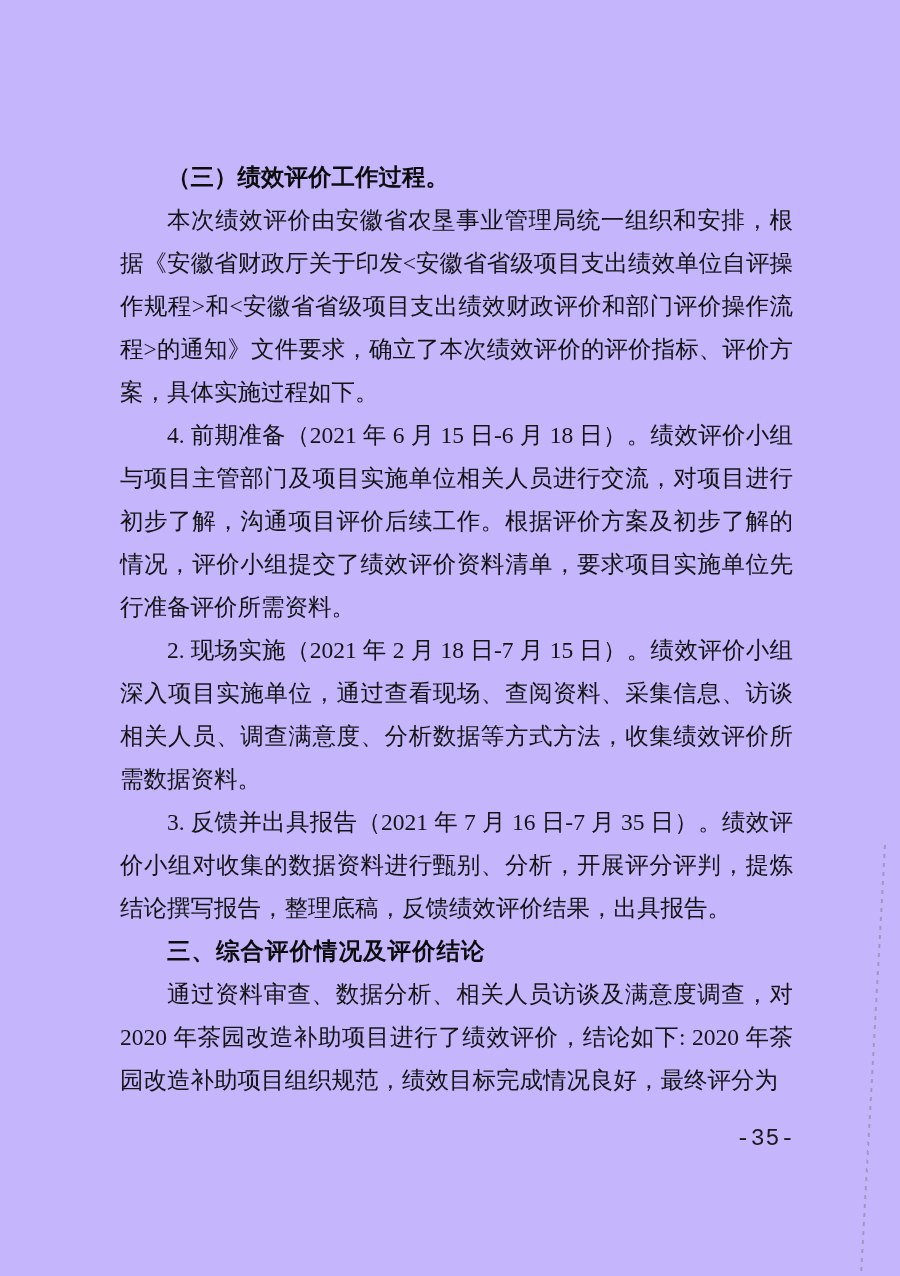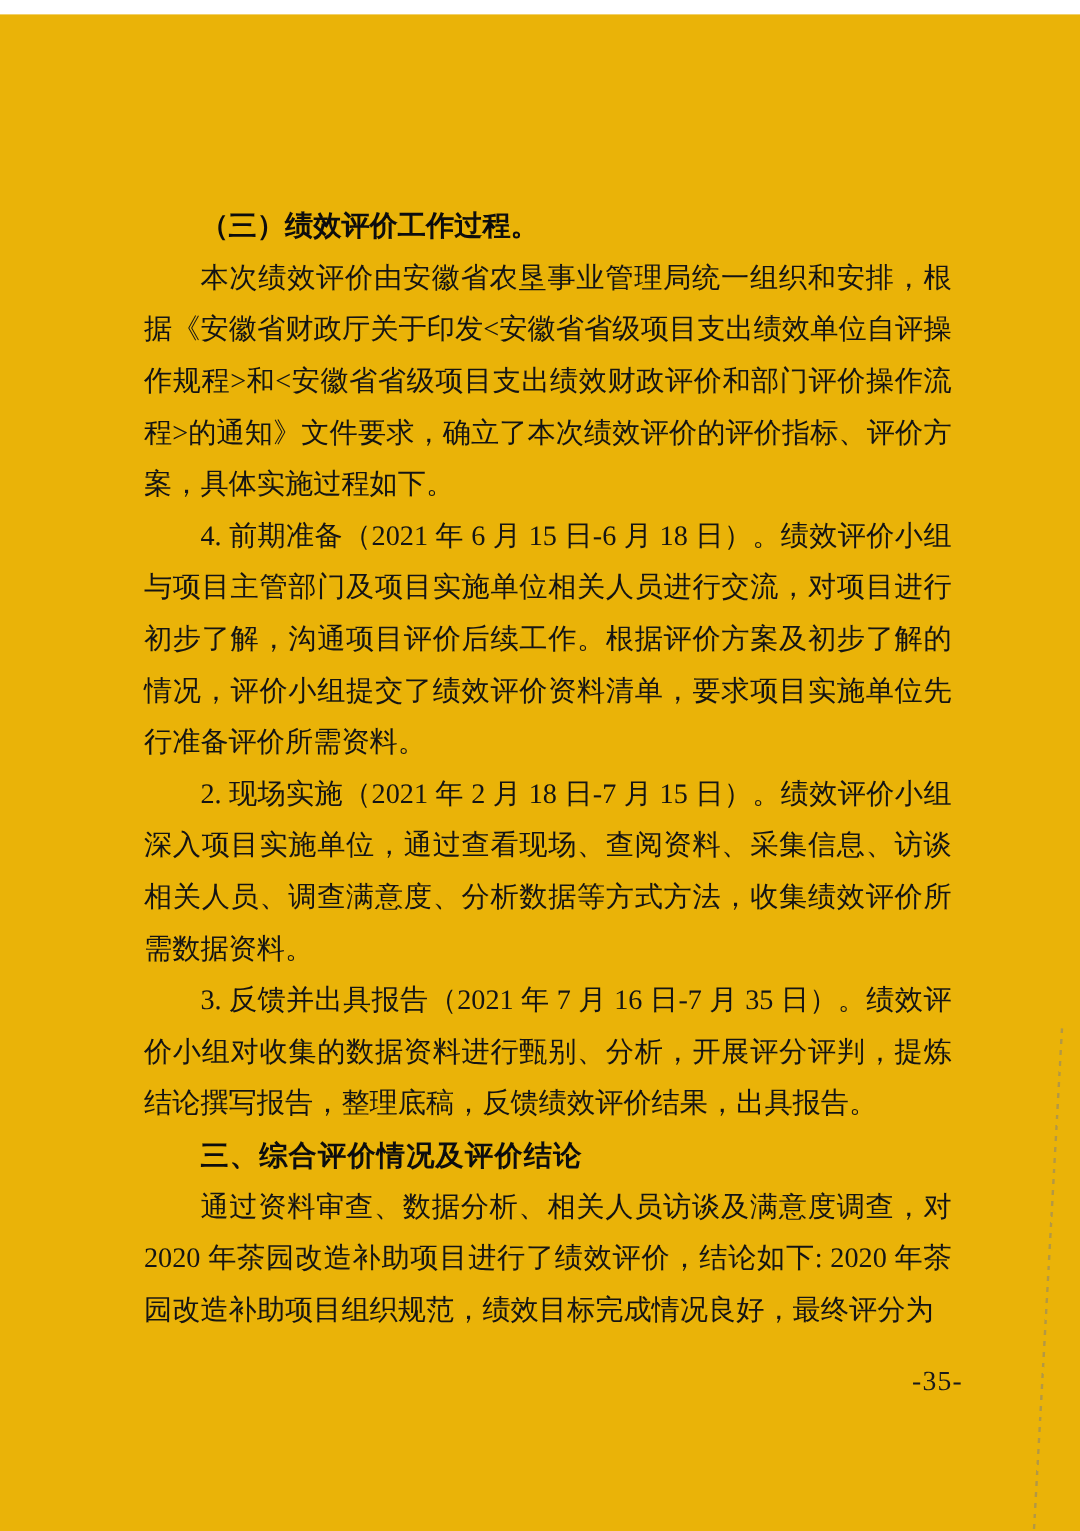--- a/index.html
+++ b/index.html
@@ -10,22 +10,21 @@
     width: 900px;
     height: 1276px;
     background: #ffffff;
     position: relative;
     overflow: hidden;
     font-family: "Liberation Serif", serif;
   }
   .page {
     position: absolute;
     inset: 0;
-    background: #eab308;
-    margin-top: 12px;
+    background: #c4b5fd;
   }
   .doc-body {
     position: absolute;
     left: 120px;
     top: 156px;
     width: 673px;
     color: #141414;
     font-size: 23.5px;
     line-height: 43px;
     text-align: justify;
@@ -45,27 +44,27 @@
   }
   .heading-kai {
     font-family: "Liberation Serif", serif;
   }
   .heading-hei {
     font-family: Liberation Sans, sans-serif;
     letter-spacing: 1px;
   }
   .page-number {
     position: absolute;
-    left: 760px;
+    left: 736px;
     top: 1124px;
     font-size: 23px;
     line-height: 30px;
     color: #1a1a1a;
     letter-spacing: 1px;
-    font-family: Liberation Serif, serif;
+    font-family: Liberation Mono, monospace;
   }
   .scan-line {
     position: absolute;
     left: 884px;
     top: 845px;
     width: 2px;
     height: 431px;
     background: repeating-linear-gradient(
       to bottom,
       rgba(125, 125, 125, 0.50) 0px,

